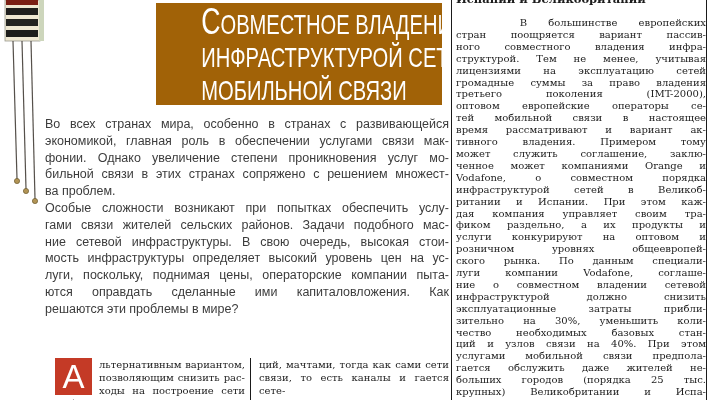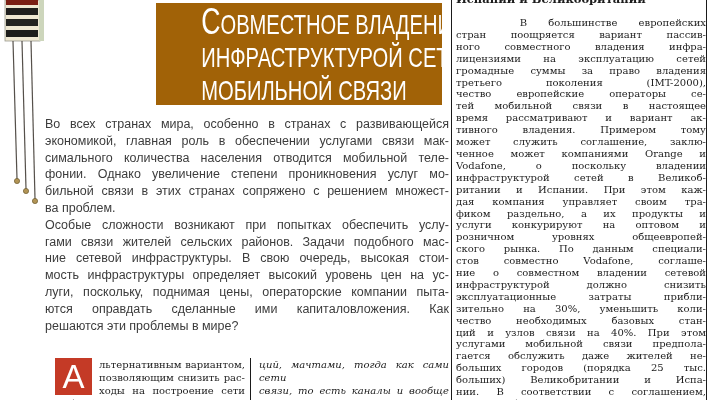--- a/index.html
+++ b/index.html
@@ -19,21 +19,21 @@
   .lines > div:last-child{text-align-last:left;}
   
   .rule{position:absolute;width:1px;background:#1A1A1A;}
   .rule-main{left:451px;top:0;height:400px;}
   .rule-right{left:706px;top:0;height:400px;}
   .rule-bcol{left:250px;top:358px;height:42px;}
   
   .bcol{position:absolute;top:358px;height:42px;overflow:hidden;color:#1C1C1C;
         font-size:10px;line-height:13px;}
   .bcol1{left:55px;width:190px;}
-  .bcol2{left:259px;width:190px;font-style:italic;}
+  .bcol2{left:259px;width:190px;}
   .dropcap{float:left;width:37px;height:37px;margin-right:7px;color:#ffffff;
         font-family:"Liberation Sans", sans-serif;font-size:33px;line-height:37px;
         text-align:center;}
   
   .rc-head{position:absolute;left:456px;top:0;width:250px;height:5px;overflow:hidden;}
   .rc-head-inner{margin-top:-8px;font-weight:bold;font-size:11.5px;color:#1C1C1C;}
   .rcol{position:absolute;left:456px;top:5px;width:250px;height:395px;overflow:hidden;
         color:#1C1C1C;font-size:10px;line-height:11.9px;margin-top:12px;}
   .photo{position:absolute;left:0;top:0;}
 </style>
@@ -60,21 +60,20 @@
   <div class="title-block" style="background-color: #a16207; padding-left: 6px;">
     <div class="title-line"><span class="title-initial">С</span><span>ОВМЕСТНОЕ ВЛАДЕНИЕ</span></div>
     <div class="title-line">ИНФРАСТРУКТУРОЙ СЕТЕЙ</div>
     <div class="title-line">МОБИЛЬНОЙ СВЯЗИ</div>
   </div>
 
   <div class="intro">
     <div class="lines">
         <div>Во всех странах мира, особенно в странах с развивающейся</div>
         <div>экономикой, главная роль в обеспечении услугами связи мак-</div>
-        <div>симального количества населения отводится мобильной теле-</div>
         <div>фонии. Однако увеличение степени проникновения услуг мо-</div>
         <div>бильной связи в этих странах сопряжено с решением множест-</div>
         <div>ва проблем.</div>
       </div>
     <div class="lines">
         <div>Особые сложности возникают при попытках обеспечить услу-</div>
         <div>гами связи жителей сельских районов. Задачи подобного мас-</div>
         <div>ние сетевой инфраструктуры. В свою очередь, высокая стои-</div>
         <div>мость инфраструктуры определяет высокий уровень цен на ус-</div>
         <div>луги, поскольку, поднимая цены, операторские компании пыта-</div>
@@ -93,58 +92,59 @@
         <div>льтернативным вариантом,</div>
         <div>позволяющим снизить рас-</div>
         <div>ходы на построение сети</div>
         <div>мобильной связи, является</div>
       </div>
   </div>
 
   <div class="bcol bcol2">
     <div class="lines">
         <div>ций, мачтами, тогда как сами сети</div>
-        <div>связи, то есть каналы и вообще сете-</div>
+        <div>связи, то есть каналы и гается сете-</div>
         <div>вые ресурсы, находятся в раздель-</div>
       </div>
   </div>
 
   <div class="rc-head">
     <div class="rc-head-inner">Испании и Великобритании</div>
   </div>
 
   <div class="rcol lines">
       <div>&nbsp;&nbsp;&nbsp;В большинстве европейских</div>
       <div>стран поощряется вариант пассив-</div>
       <div>ного совместного владения инфра-</div>
+      <div>структурой. Тем не менее, учитывая</div>
       <div>лицензиями на эксплуатацию сетей</div>
       <div>громадные суммы за право владения</div>
       <div>третьего поколения (IMT-2000),</div>
-      <div>чество европейские операторы се-</div>
+      <div>оптовом европейские операторы се-</div>
       <div>тей мобильной связи в настоящее</div>
       <div>время рассматривают и вариант ак-</div>
       <div>тивного владения. Примером тому</div>
       <div>может служить соглашение, заклю-</div>
       <div>ченное может компаниями Orange и</div>
-      <div>Vodafone, о поскольку владении</div>
+      <div>Vodafone, о совместном порядка</div>
       <div>инфраструктурой сетей в Великоб-</div>
       <div>ритании и Испании. При этом каж-</div>
       <div>дая компания управляет своим тра-</div>
       <div>фиком раздельно, а их продукты и</div>
       <div>услуги конкурируют на оптовом и</div>
       <div>розничном уровнях общеевропей-</div>
       <div>ского рынка. По данным специали-</div>
-      <div>стов совместно Vodafone, соглаше-</div>
+      <div>луги компании Vodafone, соглаше-</div>
       <div>ние о совместном владении сетевой</div>
       <div>инфраструктурой должно снизить</div>
       <div>эксплуатационные затраты прибли-</div>
       <div>зительно на 30%, уменьшить коли-</div>
       <div>чество необходимых базовых стан-</div>
       <div>ций и узлов связи на 40%. При этом</div>
       <div>услугами мобильной связи предпола-</div>
       <div>гается обслужить даже жителей не-</div>
       <div>больших городов (порядка 25 тыс.</div>
-      <div>больших) Великобритании и Испа-</div>
+      <div>крупных) Великобритании и Испа-</div>
       <div>нии. В соответствии с соглашением,</div>
       <div>компании будут совместно владеть</div>
     </div>
 
 </div>
 
 </body></html>

